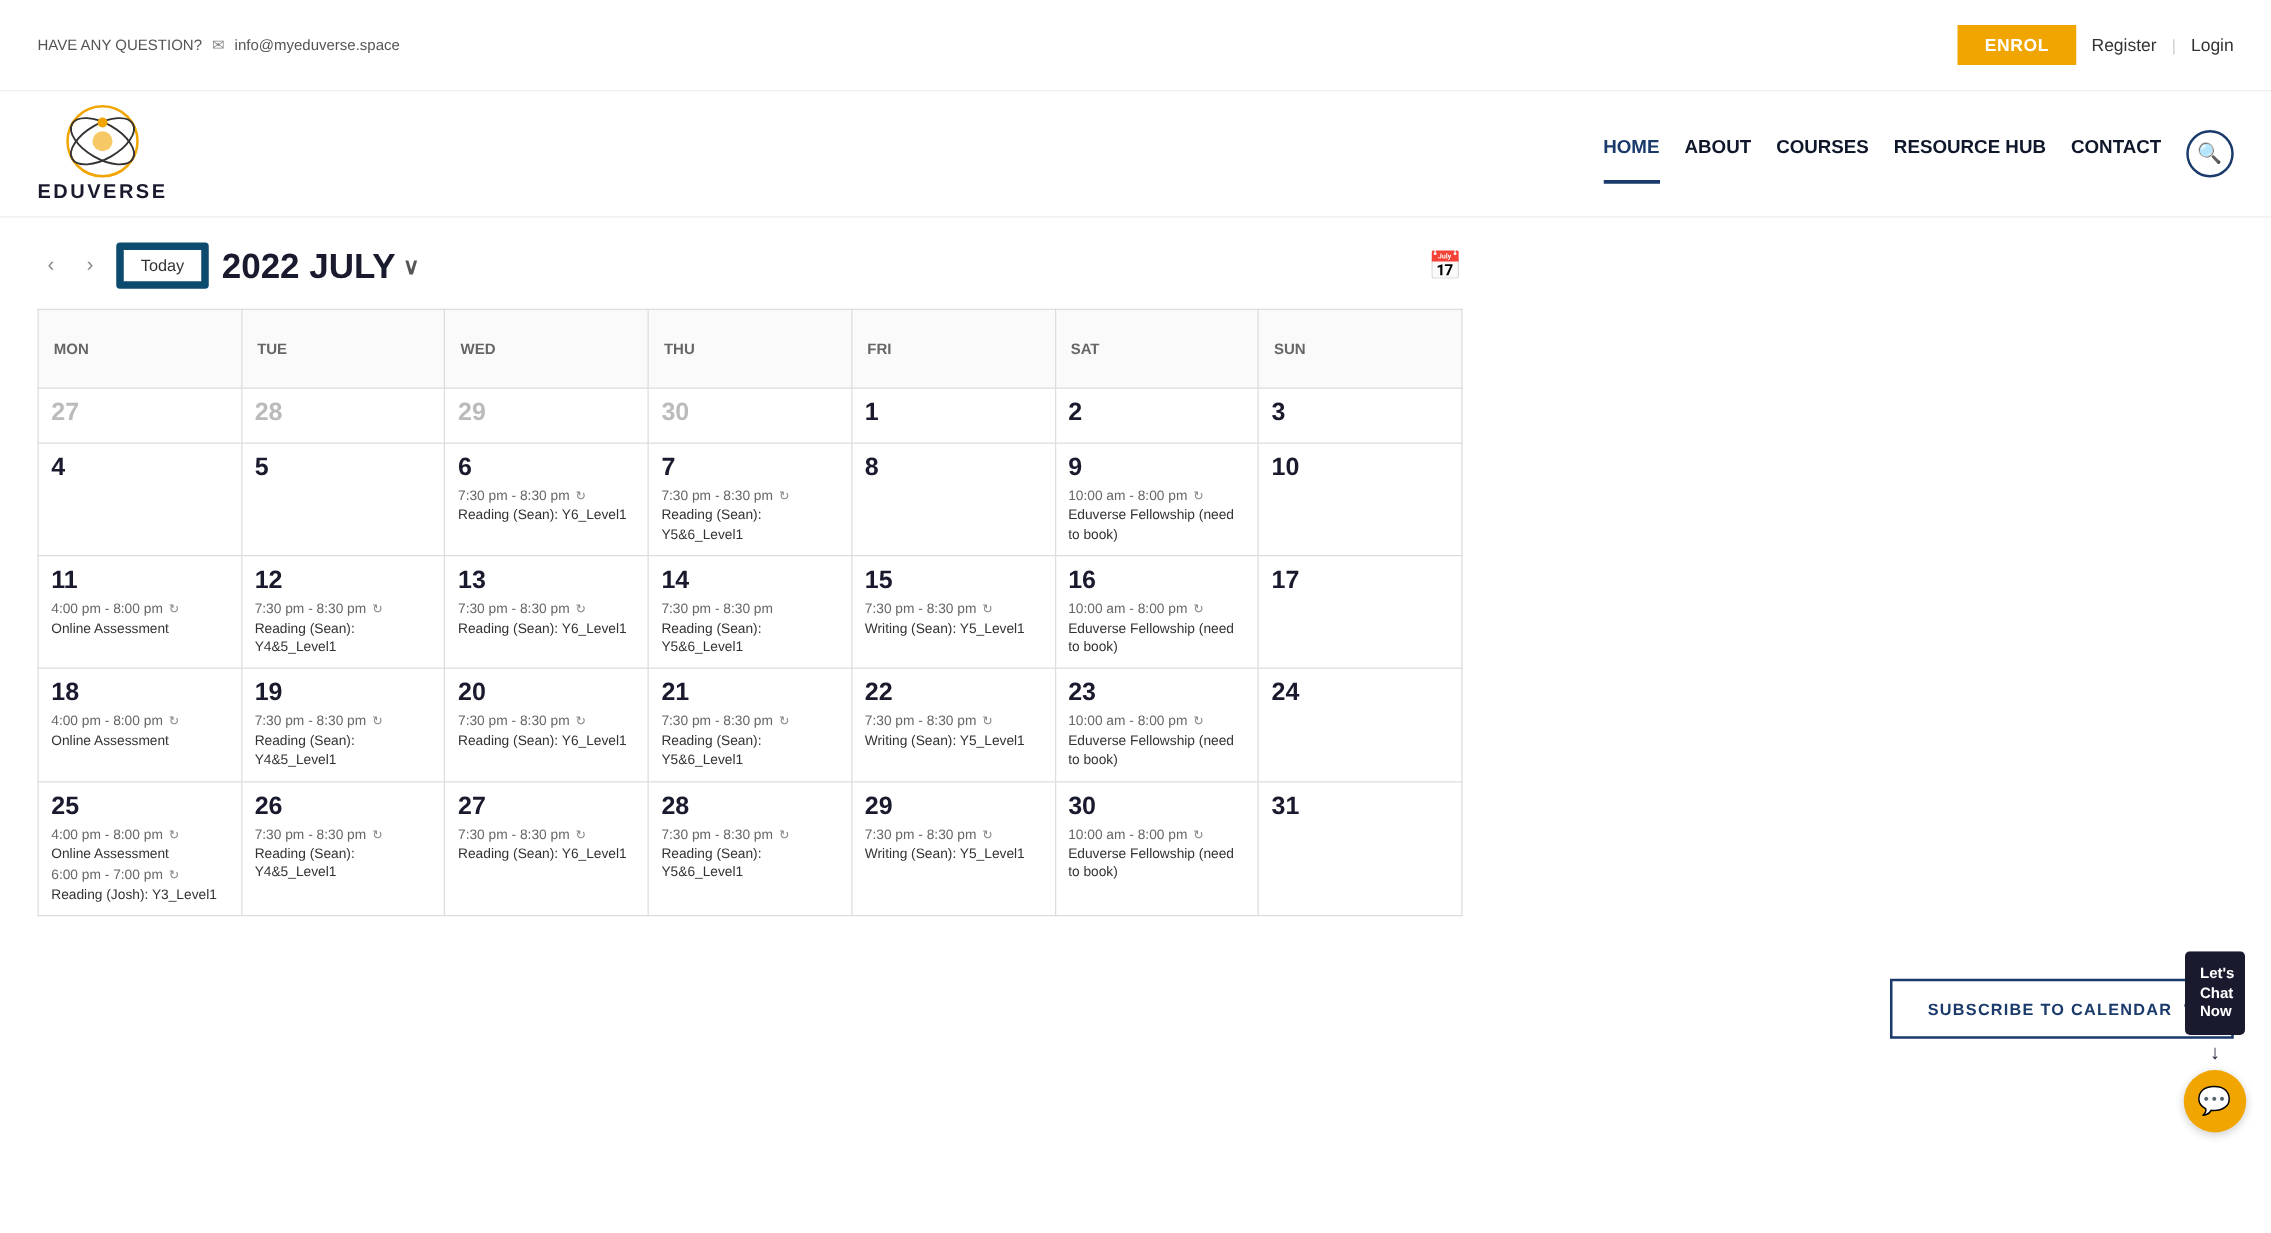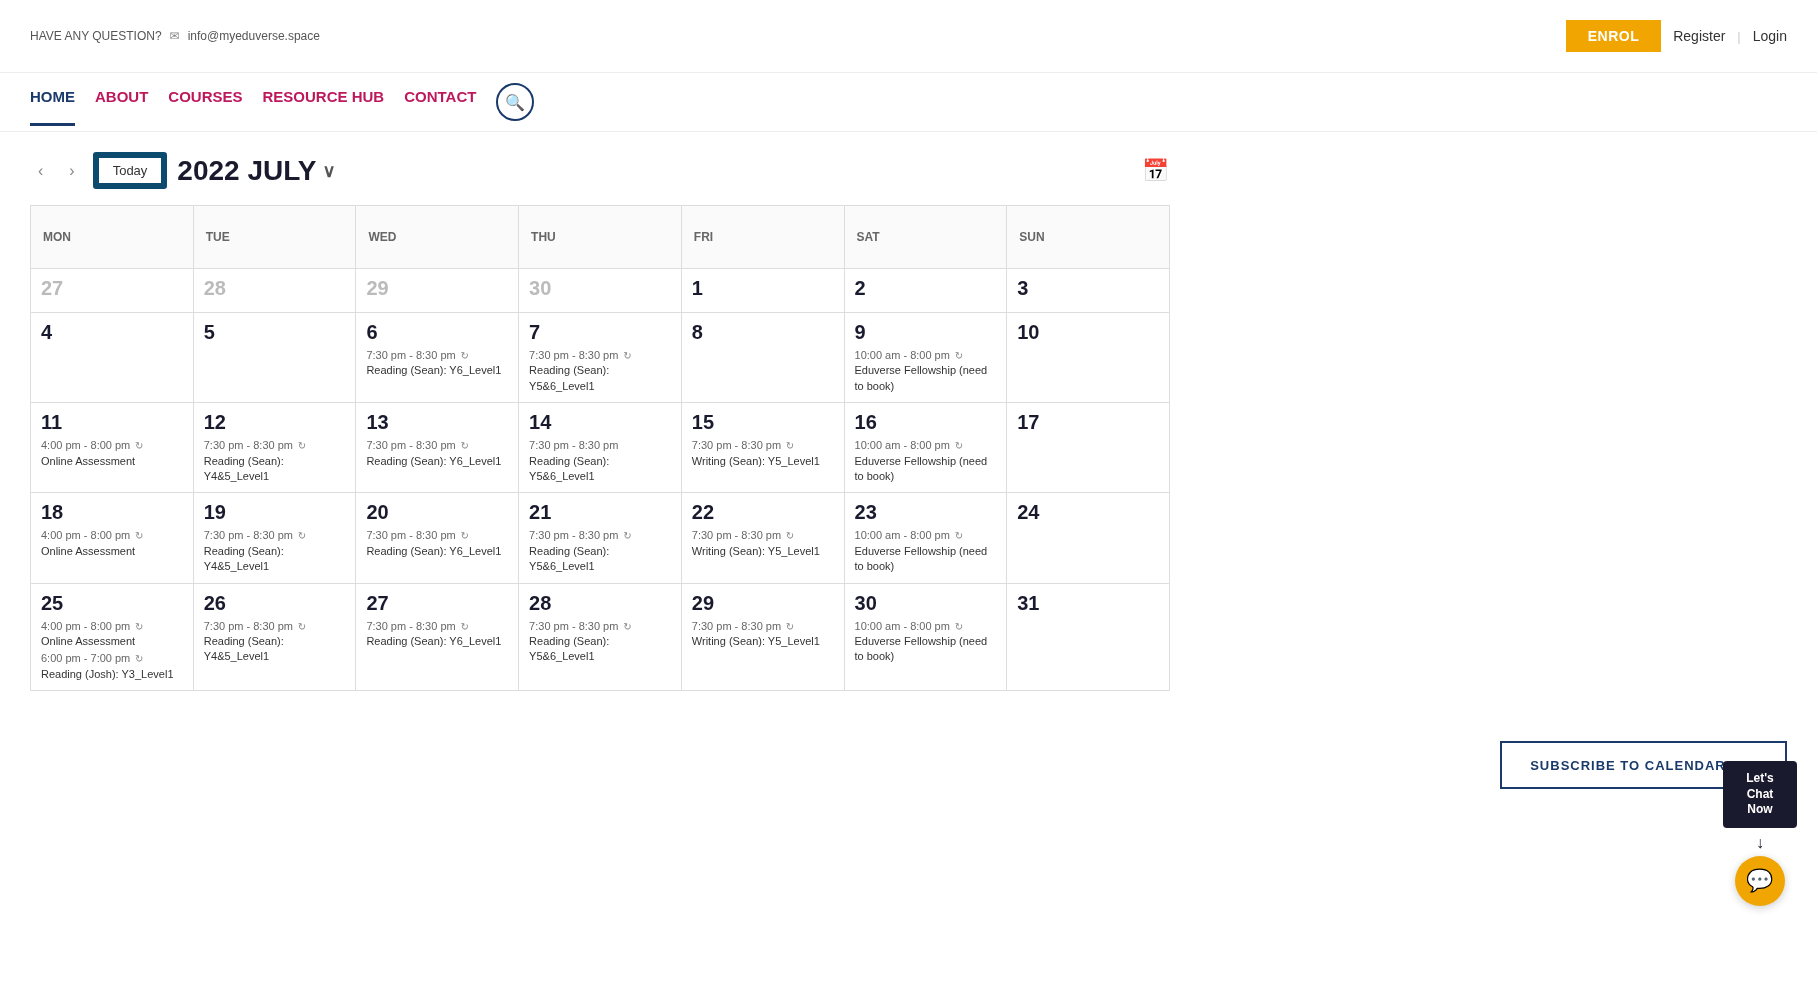--- a/index.html
+++ b/index.html
@@ -23,21 +23,21 @@
     
     .header {
       display: flex; align-items: center; justify-content: space-between;
       padding: 10px 30px 0 30px; border-bottom: 1px solid #eee;
     }
     .logo-area { display: flex; flex-direction: column; align-items: center; padding-bottom: 10px; }
     .logo-icon { width: 60px; height: 60px; }
     .logo-text { font-size: 16px; font-weight: bold; color: #1a1a2e; letter-spacing: 2px; margin-top: 2px; }
     nav { display: flex; align-items: center; gap: 20px; padding-bottom: 0; }
     .nav-item {
-      font-size: 15px; font-weight: 600; color: #be185d; text-decoration: none;
+      font-size: 15px; font-weight: 600; color: #0f172a; text-decoration: none;
       cursor: pointer; padding-bottom: 18px; border-bottom: 3px solid transparent;
     }
     .nav-item.active { color: #1a3a6b; border-bottom: 3px solid #1a3a6b; }
     .search-btn {
       width: 38px; height: 38px; border-radius: 50%; border: 2px solid #1a3a6b;
       background: transparent; cursor: pointer; display: flex; align-items: center; justify-content: center;
       color: #1a3a6b; font-size: 16px; margin-bottom: 10px;
     }
 
     
@@ -76,33 +76,33 @@
     .event-time { color: #666; font-size: 11px; }
     .event-repeat { color: #888; font-size: 10px; margin-left: 2px; }
     .event-title { color: #333; font-size: 11px; }
     .outside-month .day-num { color: #bbb; }
 
     
     .subscribe-area { display: flex; justify-content: flex-end; padding: 10px 30px 30px 30px; }
     .subscribe-btn {
       border: 2px solid #1a3a6b; background: #fff; color: #1a3a6b;
       padding: 14px 28px; font-size: 13px; font-weight: 700; letter-spacing: 1px;
-      cursor: pointer; display: flex; align-items: center; gap: 20px;
+      cursor: pointer; display: flex; align-items: center; gap: 8px;
     }
     .subscribe-btn .chevron-down { font-size: 14px; }
 
     
     .chat-widget {
       position: fixed; right: 20px; bottom: 80px;
       display: flex; flex-direction: column; align-items: center;
     }
     .chat-label {
       background: #1a1a2e; color: #fff; padding: 10px 12px; font-size: 12px;
       font-weight: bold; border-radius: 4px; text-align: center; line-height: 1.3;
-      margin-bottom: 6px; width: 74px;
+      margin-bottom: 6px; width: 48px;
     }
     .chat-arrow { color: #1a1a2e; font-size: 16px; font-weight: bold; margin-bottom: 4px; }
     .chat-btn {
       width: 50px; height: 50px; border-radius: 50%; background: #f0a500;
       border: none; cursor: pointer; display: flex; align-items: center; justify-content: center;
       font-size: 22px; color: #fff; box-shadow: 0 2px 8px rgba(0,0,0,0.2);
     }
   </style>
 </head>
 <body>
@@ -115,20 +115,30 @@
   </div>
   <div class="topbar-right">
     <button class="enrol-btn">ENROL</button>
     <a class="topbar-link">Register</a>
     <span class="topbar-divider">|</span>
     <a class="topbar-link">Login</a>
   </div>
 </div>
 
 <div class="header">
+  <div class="logo-area">
+    <svg class="logo-icon" viewBox="0 0 60 60">
+      <circle cx="30" cy="30" r="28" fill="none" stroke="#f0a500" stroke-width="2"></circle>
+      <ellipse cx="30" cy="30" rx="28" ry="14" fill="none" stroke="#333" stroke-width="1.5" transform="rotate(-30 30 30)"></ellipse>
+      <ellipse cx="30" cy="30" rx="28" ry="14" fill="none" stroke="#333" stroke-width="1.5" transform="rotate(30 30 30)"></ellipse>
+      <circle cx="30" cy="30" r="8" fill="#f0a500" opacity="0.6"></circle>
+      <circle cx="30" cy="15" r="4" fill="#f0a500"></circle>
+    </svg>
+    <span class="logo-text">EDUVERSE</span>
+  </div>
   <nav>
     <a class="nav-item active">HOME</a>
     <a class="nav-item">ABOUT</a>
     <a class="nav-item">COURSES</a>
     <a class="nav-item">RESOURCE HUB</a>
     <a class="nav-item">CONTACT</a>
     <button class="search-btn">
       <span>🔍</span>
     </button>
   </nav>

